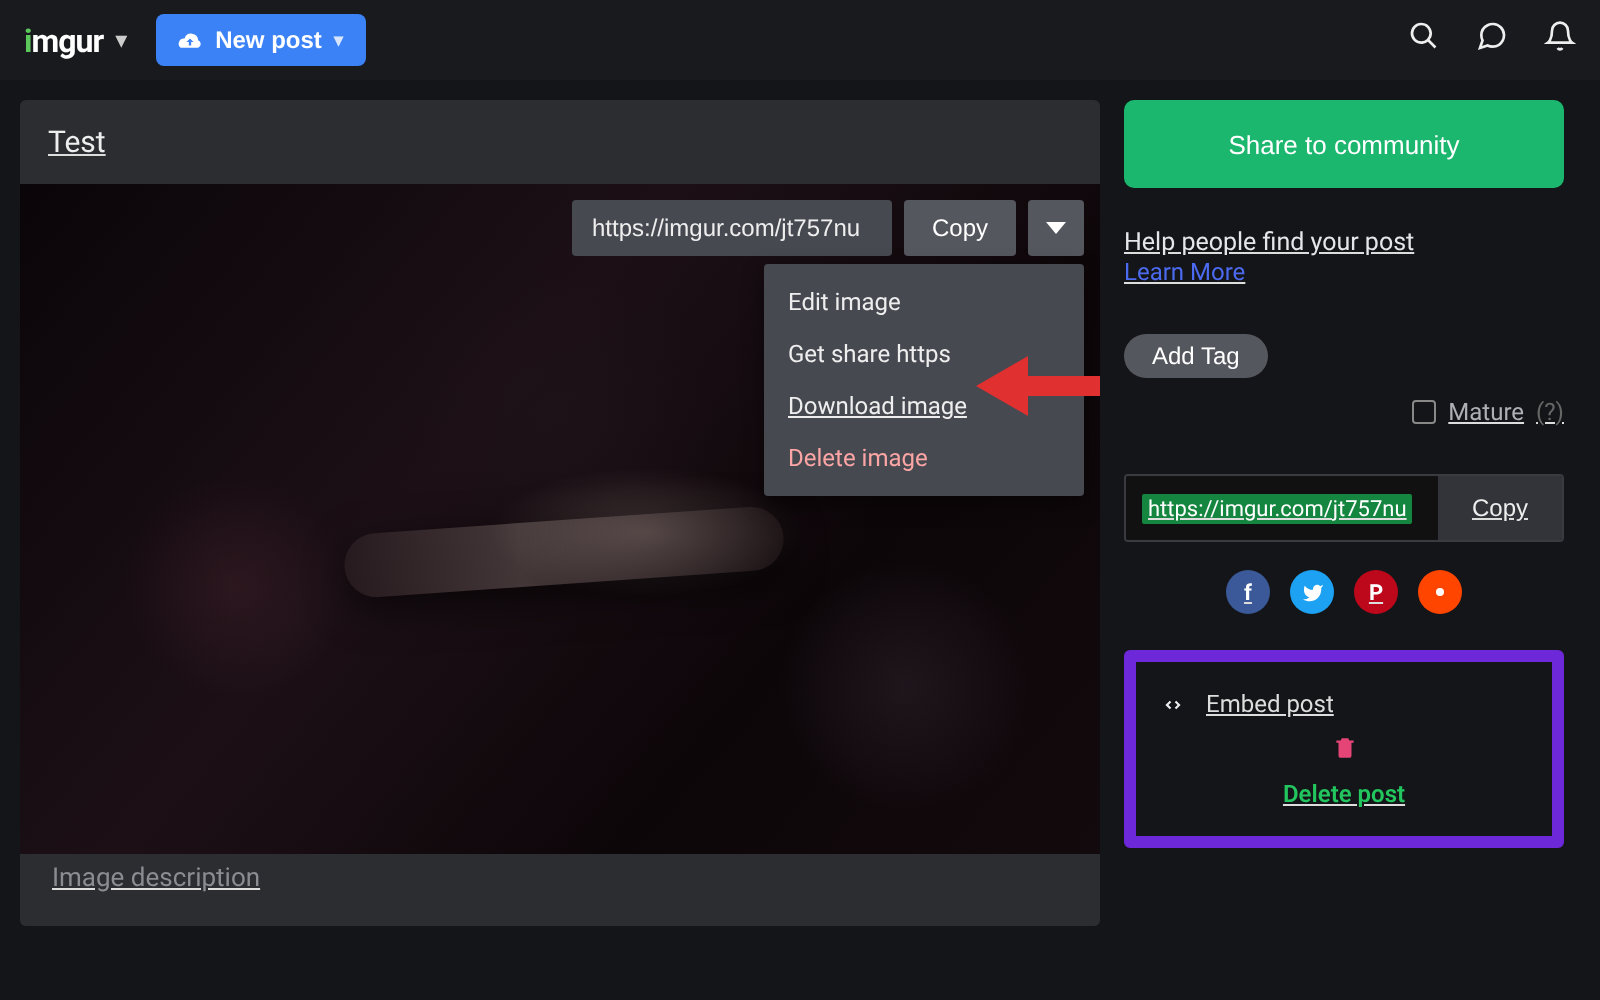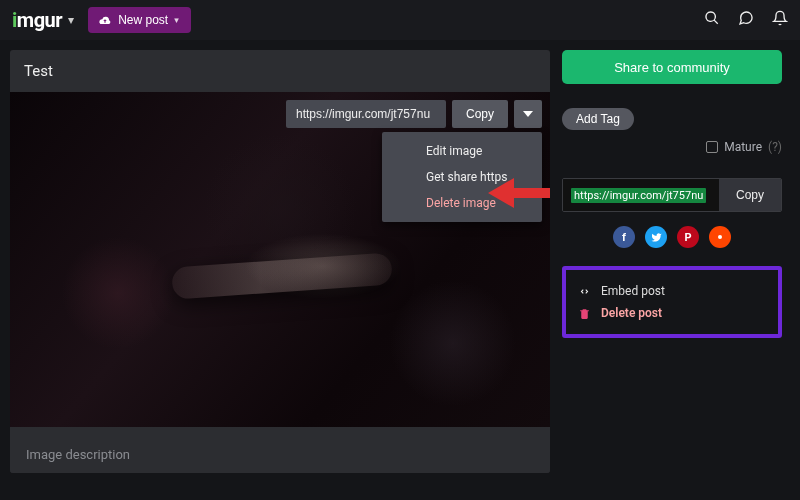--- a/index.html
+++ b/index.html
@@ -11,47 +11,48 @@
     overflow: hidden;
     position: relative;
   }
   
   .topnav {
     height: 40px; width: 100%;
     background: #191a1e;
     display: flex; align-items: center;
     padding: 0 12px;
   }
-  .logo { font-weight: 700; font-size: 20px; letter-spacing: -0.5px; }
+  .logo { font-weight: 700; font-size: 16px; letter-spacing: -0.5px; }
   .logo .g1 { color: #5cc85c; }
   .logo .w { color: #fff; }
   .chev { color: #ccc; margin-left: 6px; font-size: 12px; }
   .newpost-btn {
     margin-left: 14px;
-    background: #701a75;
+    background: #3b82f6;
     color: #fff;
     border: none;
     height: 26px;
     padding: 0 12px 0 10px;
     border-radius: 4px;
-    font-size: 12px; font-weight: 400;
+    font-size: 12px; font-weight: 700;
     display: flex; align-items: center; gap: 6px;
     cursor: pointer;
   }
   .cloud-icon { width: 14px; height: 10px; position: relative; }
   .cloud-icon svg { width: 14px; height: 10px; }
   .nav-spacer { flex: 1; }
   .nav-icon { color: #eee; margin-left: 18px; cursor: pointer; }
   .nav-icon svg { width: 16px; height: 16px; }
 
   
   .main {
     display: flex;
     padding: 10px;
     gap: 12px;
+    text-decoration: underline;
   }
   .left { width: 540px; }
   .right { width: 220px; }
 
   .post-box {
     background: #2c2d31;
     border-radius: 3px;
     overflow: hidden;
   }
   .title-bar { padding: 12px 14px; color: #eee; font-size: 15px; }
@@ -117,47 +118,46 @@
     width: 160px;
     padding: 6px 0;
     border-radius: 2px;
     box-shadow: 0 4px 10px rgba(0,0,0,0.5);
   }
   .dropdown-menu .mi {
     padding: 6px 12px;
     font-size: 12px;
     color: #eee;
     cursor: pointer;
-    margin-left: 32px;
   }
   .dropdown-menu .mi.download { text-decoration: underline; }
   .dropdown-menu .mi.delete { color: #fca5a5; }
 
   .arrow {
     position: absolute;
     top: 82px; right: -8px;
     width: 70px; height: 38px;
     pointer-events: none;
   }
 
   .desc-bar {
-    padding: 20px 16px;
+    padding: 5px 16px;
     color: #8a8c91;
     font-size: 13px;
     background: #2c2d31;
-    height: 46px;
+    height: 36px;
   }
 
   
   .share-btn {
     width: 100%;
     background: #1bb76e;
     color: #fff;
     border: none;
-    height: 34px;
+    height: 44px;
     font-size: 13px; font-weight: 500;
     border-radius: 5px;
     cursor: pointer;
   }
   .help { margin-top: 20px; font-size: 12.5px; }
   .help .h1 { color: #e5e6ea; }
   .help .link { color: #4c6aef; font-size: 12px; cursor:pointer; }
   .addtag-btn {
     margin-top: 24px;
     background: #55575f;
@@ -191,26 +191,26 @@
   }
 
   .social-row { margin-top: 14px; display:flex; gap:10px; justify-content:center; }
   .sico { width:22px;height:22px;border-radius:50%; display:flex;align-items:center;justify-content:center; cursor:pointer;}
   .sico.fb{background:#3b5998;} .sico.tw{background:#1da1f2;}
   .sico.pin{background:#bd081c;} .sico.rd{background:#ff4500;}
   .sico span{color:#fff;font-size:11px;font-weight:700;}
 
   .box {
     margin-top: 18px;
-    border: 4px solid #6d28d9;
+    border: 6px solid #6d28d9;
     border-radius: 3px;
     padding: 10px 12px;
   }
   .box .row { display:flex; align-items:center; gap:10px; font-size:12px; padding: 4px 0; cursor:pointer;}
-  .box .row.del { color:#fca5a5; font-weight:600; }
+  .box .row.del { color:#22c55e; font-weight:600;flex-direction:column; }
   .box svg { width:13px; height:13px; }
 </style>
 </head>
 <body>
 
 <div class="topnav">
   <span class="logo">
     <span class="g1">i</span><span class="w">m</span><span class="w">g</span><span class="w">u</span><span class="w">r</span>
   </span>
   <span class="chev">▾</span>
@@ -255,35 +255,40 @@
           <button class="drop-btn">
             <svg viewBox="0 0 10 6">
                 <path fill="#fff" d="M0 0l5 6 5-6z"></path>
               </svg>
           </button>
         </div>
 
         <div class="dropdown-menu">
           <div class="mi">Edit image</div>
           <div class="mi">Get share https</div>
+          <div class="mi download">Download image</div>
           <div class="mi delete">Delete image</div>
         </div>
 
         <svg class="arrow" viewBox="0 0 70 38">
           <polygon fill="#e03030" points="0,14 0,24 44,24 44,34 70,19 44,4 44,14" transform="rotate(180 35 19)"></polygon>
         </svg>
 
       </div>
       <div class="desc-bar">Image description</div>
     </div>
   </div>
 
   <div class="right">
     <button class="share-btn">Share to community</button>
 
+    <div class="help">
+      <div class="h1">Help people find your post</div>
+      <div class="link">Learn More</div>
+    </div>
 
     <button class="addtag-btn">Add Tag</button>
 
     <div class="mature-row">
       <span class="mature-check"></span>
       <span>Mature</span>
       <span class="mature-q">(?)</span>
     </div>
 
     <div class="copy-row">

